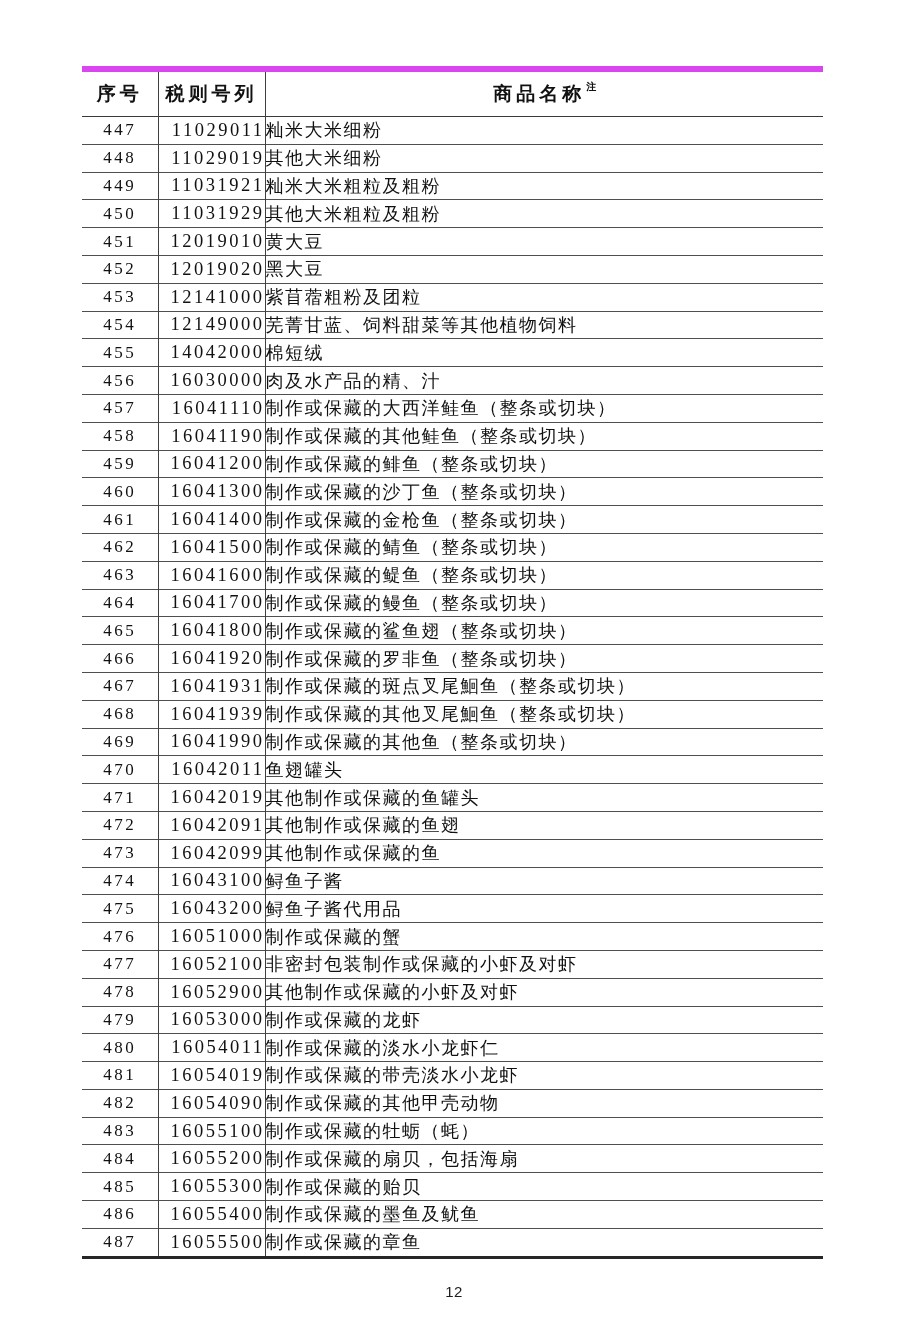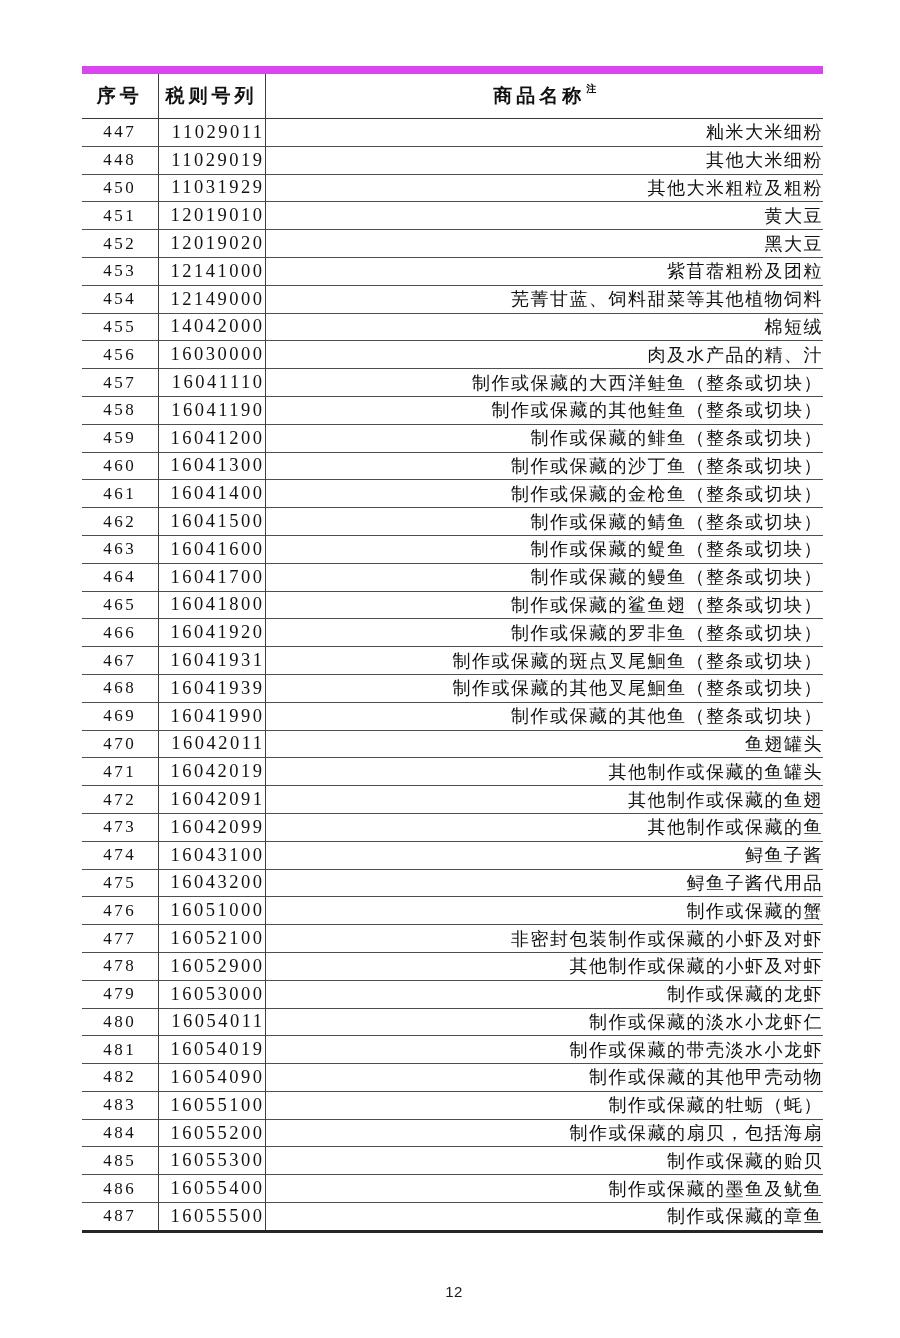--- a/index.html
+++ b/index.html
@@ -16,21 +16,21 @@
     color: #111111;
     overflow: hidden;
   }
   table.tariff-table {
     position: absolute;
     left: 82px;
     top: 66px;
     width: 741px;
     border-collapse: collapse;
     table-layout: fixed;
-    border-top: 8px solid #d946ef;
+    border-top: 6px solid #d946ef;
     border-bottom: 3px solid #262626;
   }
   col.c-no   { width: 76px; }
   col.c-code { width: 107px; }
   col.c-name { width: 558px; }
 
   thead tr {
     border-bottom: 1.5px solid #3a3a3a;
   }
   tbody tr {
@@ -61,22 +61,21 @@
     text-align: center;
     letter-spacing: 2.5px;
     font-size: 17px;
   }
   td.bcol-code {
     text-align: right;
     letter-spacing: 2.5px;
     font-size: 18.5px;
   }
   td.bcol-name {
-    text-align: right;
-    padding-left: 13px;
+    text-align: left;
     letter-spacing: 1.5px;
   }
   th sup.note {
     font-size: 10px;
     font-weight: bold;
     letter-spacing: 0;
     vertical-align: super;
     position: relative;
     top: -3px;
     left: 1px;
@@ -116,20 +115,25 @@
           <td class="bcol-no">447</td>
           <td class="bcol-code">11029011</td>
           <td class="bcol-name">籼米大米细粉</td>
         </tr>
         <tr>
           <td class="bcol-no">448</td>
           <td class="bcol-code">11029019</td>
           <td class="bcol-name">其他大米细粉</td>
         </tr>
         <tr>
+          <td class="bcol-no">449</td>
+          <td class="bcol-code">11031921</td>
+          <td class="bcol-name">籼米大米粗粒及粗粉</td>
+        </tr>
+        <tr>
           <td class="bcol-no">450</td>
           <td class="bcol-code">11031929</td>
           <td class="bcol-name">其他大米粗粒及粗粉</td>
         </tr>
         <tr>
           <td class="bcol-no">451</td>
           <td class="bcol-code">12019010</td>
           <td class="bcol-name">黄大豆</td>
         </tr>
         <tr>

